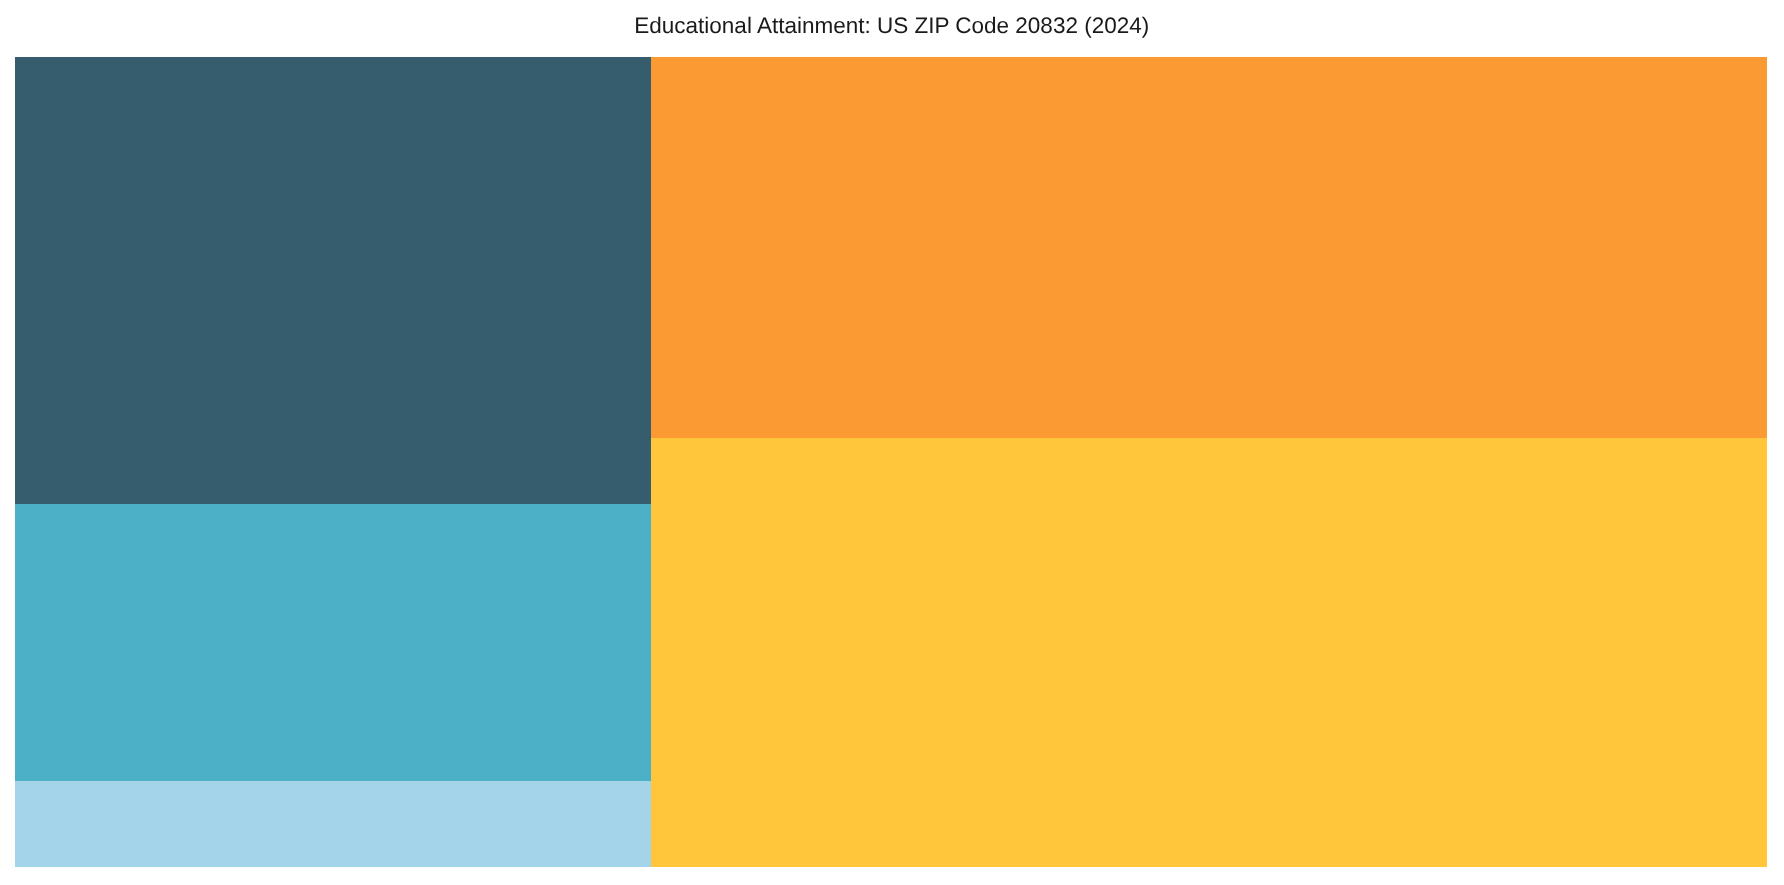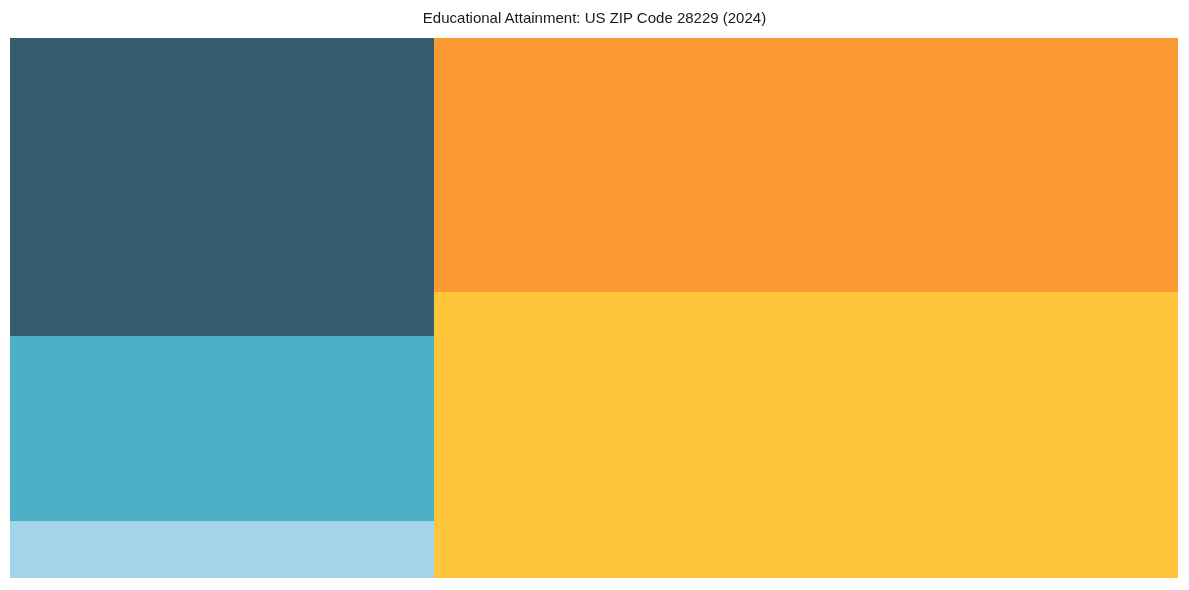--- a/index.html
+++ b/index.html
@@ -76,21 +76,21 @@
 
   
   .tile-bachelors     { height: 47.04%; }
   .tile-high-school   { height: 52.96%; }
 </style>
 </head>
 <body>
 
 <div class="figure" style="background: rgb(255, 255, 255);">
 
-  <div class="chart-title" style="color: rgb(26, 26, 26);">Educational Attainment: US ZIP Code 28229 (2024)</div>
+  <div class="chart-title" style="color: rgb(26, 26, 26);">Educational Attainment: US ZIP Code 20832 (2024)</div>
 
   <div class="treemap">
 
     <div class="tm-column tm-col-left">
 
       <div class="tm-tile tile-graduate" style="background:#355d6e;">
         
       </div>
 
       <div class="tm-tile tile-some-college" style="background:#4cb1c7;">

